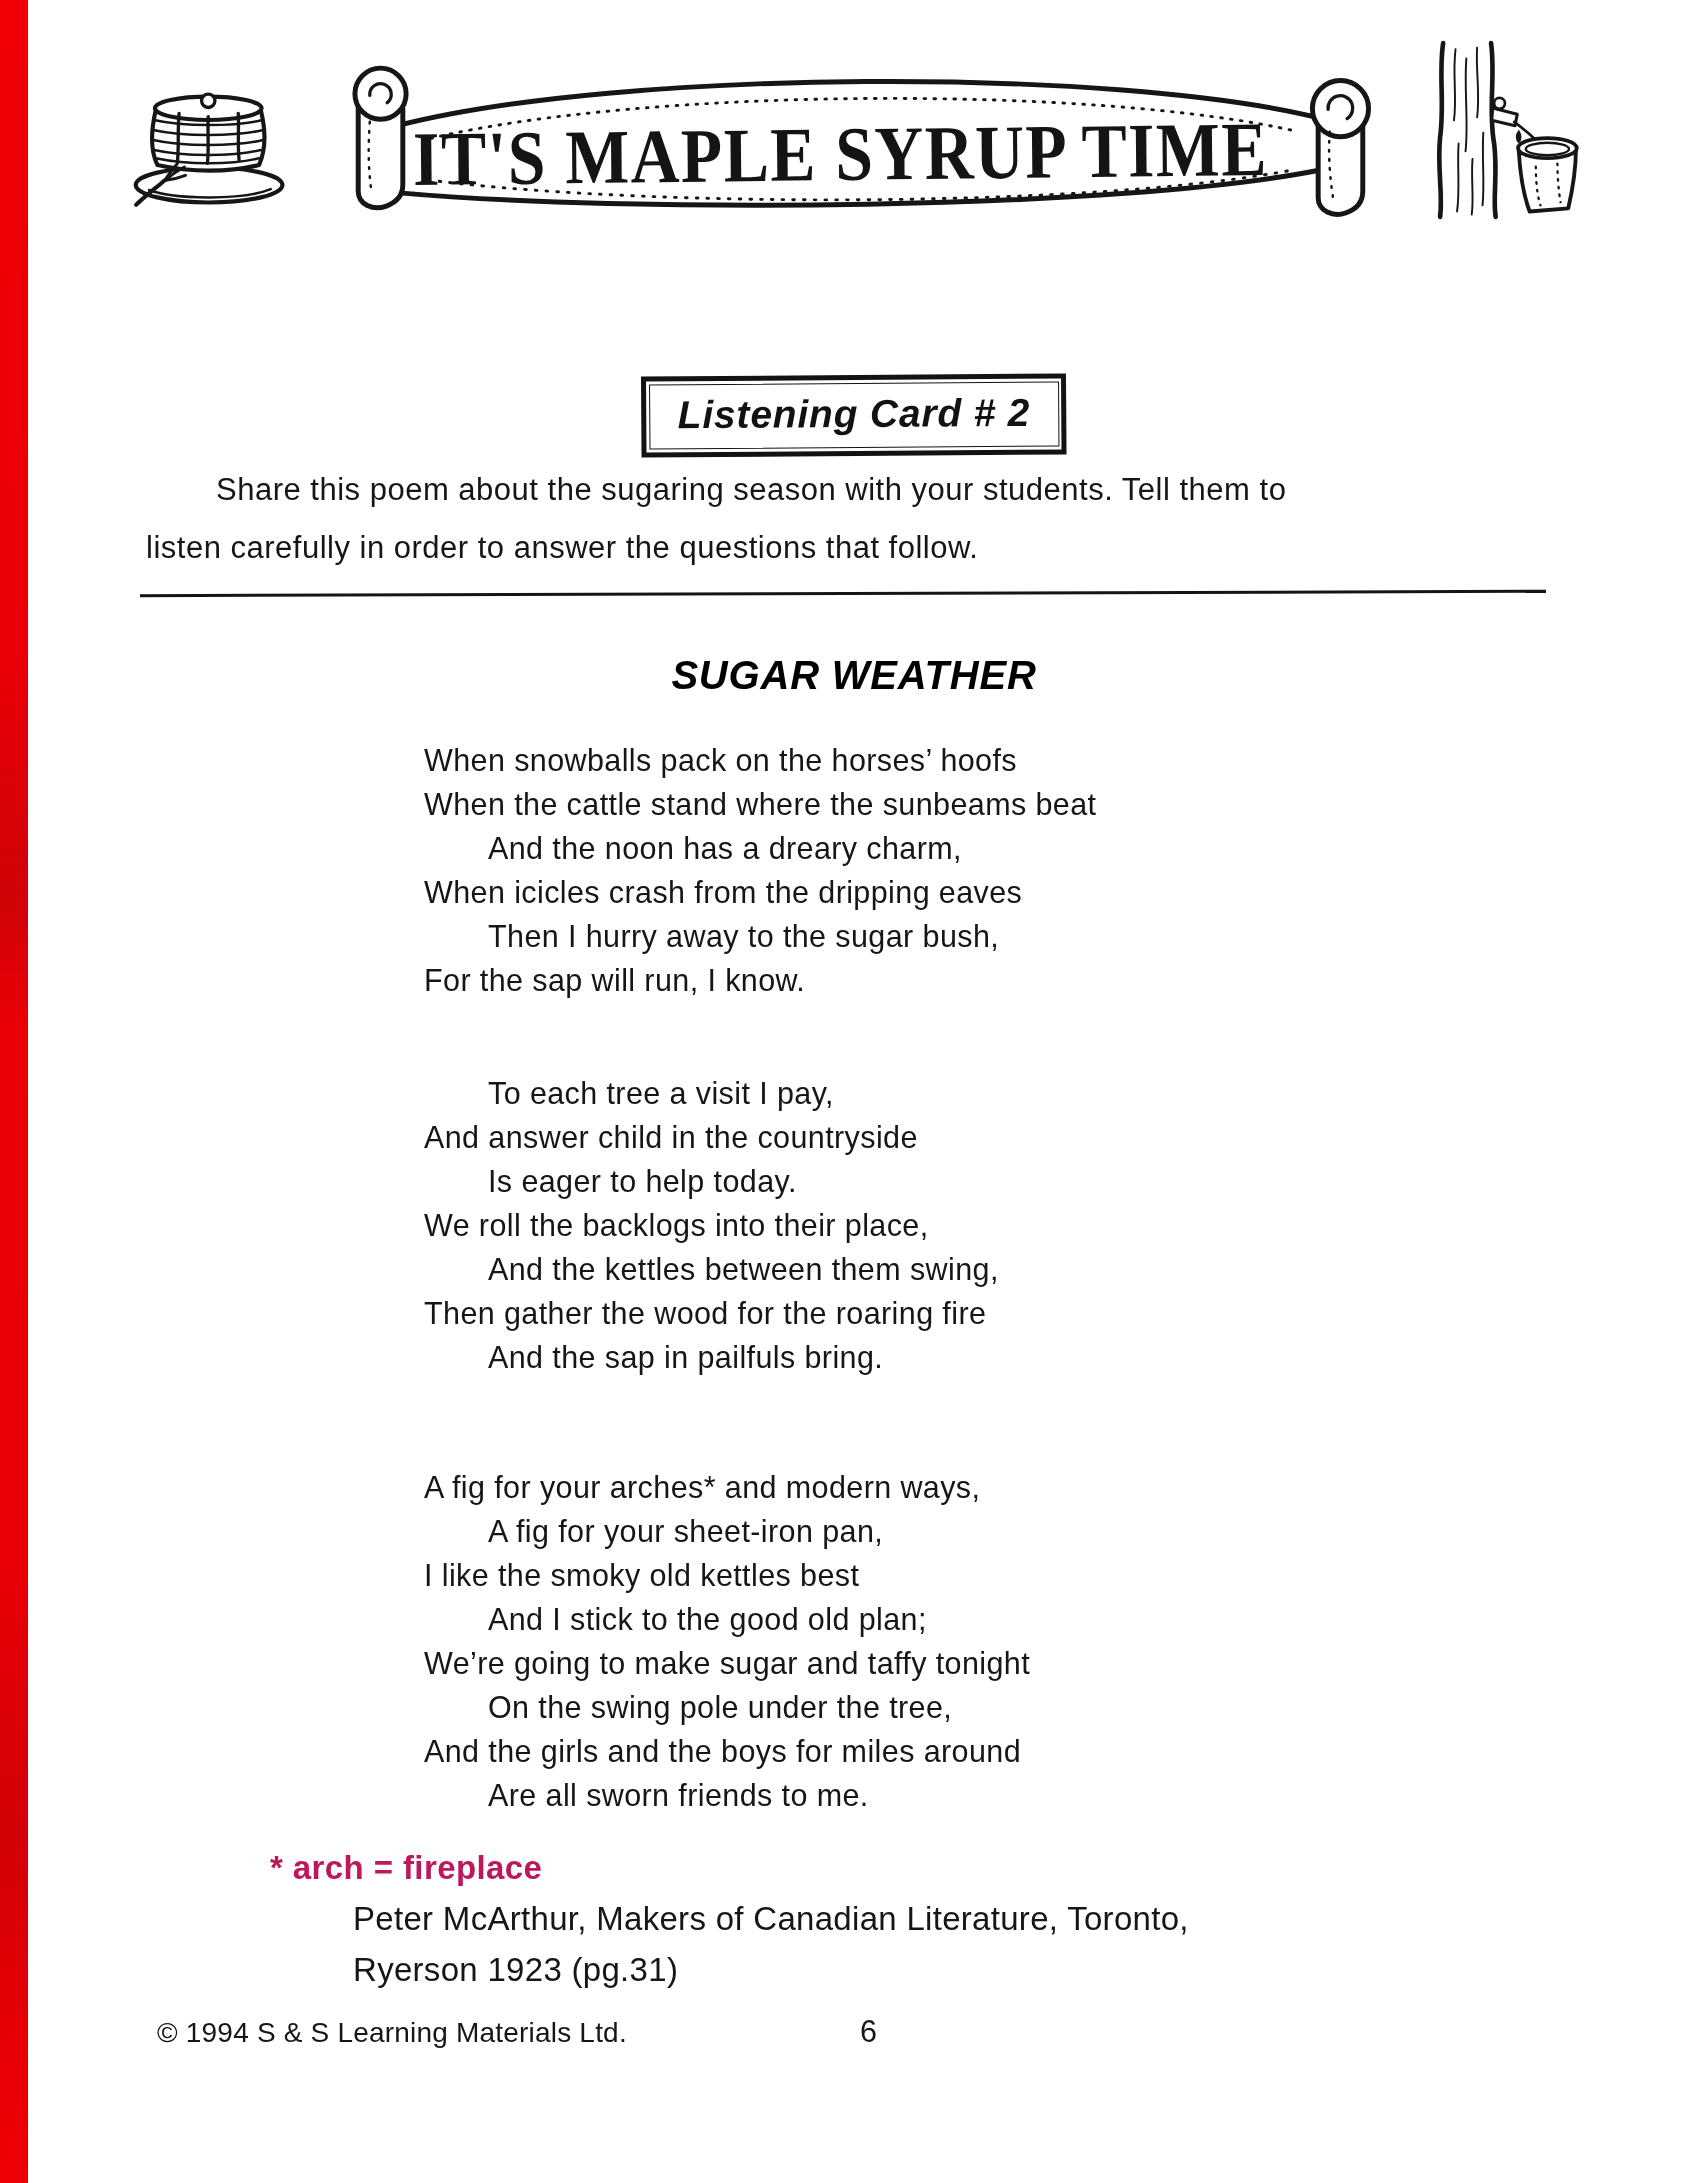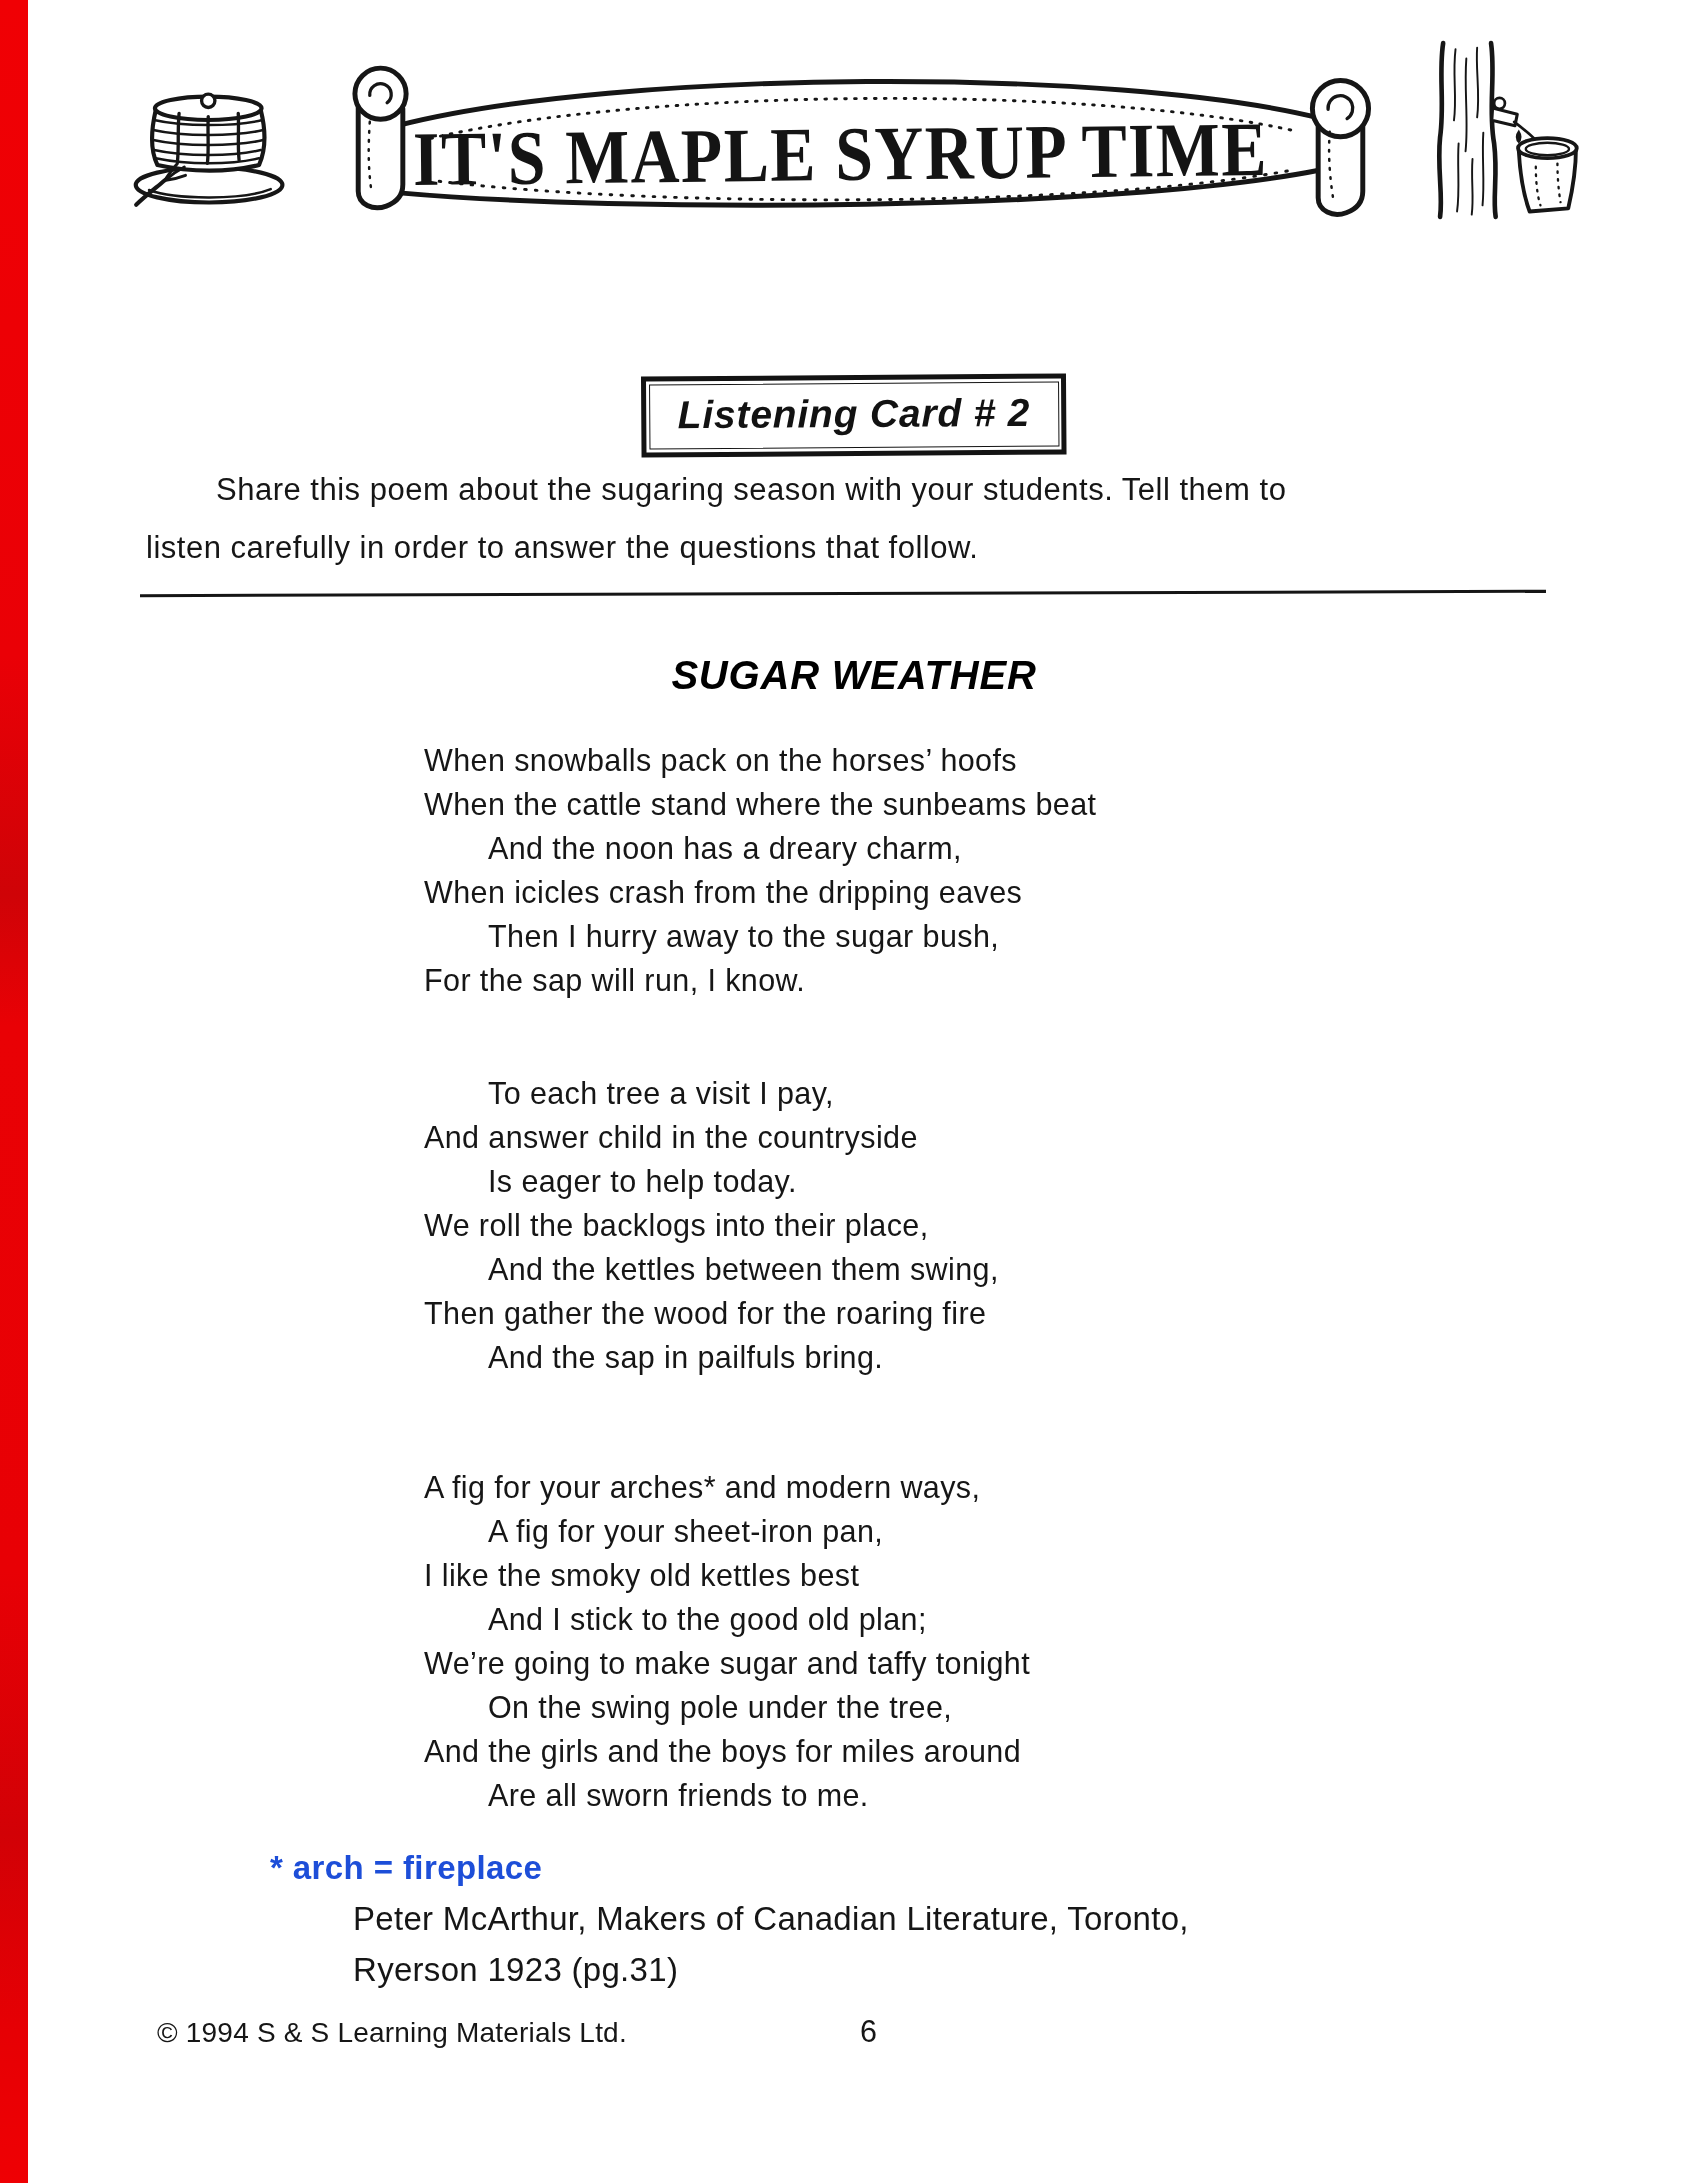--- a/index.html
+++ b/index.html
@@ -124,21 +124,21 @@
   }
   .poem-line.indent { padding-left: 64px; }
 
   .footnote {
     position: absolute;
     left: 270px; top: 1849px;
     font-weight: bold;
     font-size: 33px;
     letter-spacing: 0.4px;
     white-space: nowrap;
-    color: #1d4ed8;
+    color: #be185d;
   }
   .attr-line {
     position: absolute;
     left: 353px;
     font-size: 33px;
     letter-spacing: 0.3px;
     white-space: nowrap;
   }
   .attr-line-1 { top: 1900px; }
   .attr-line-2 { top: 1951px; }

